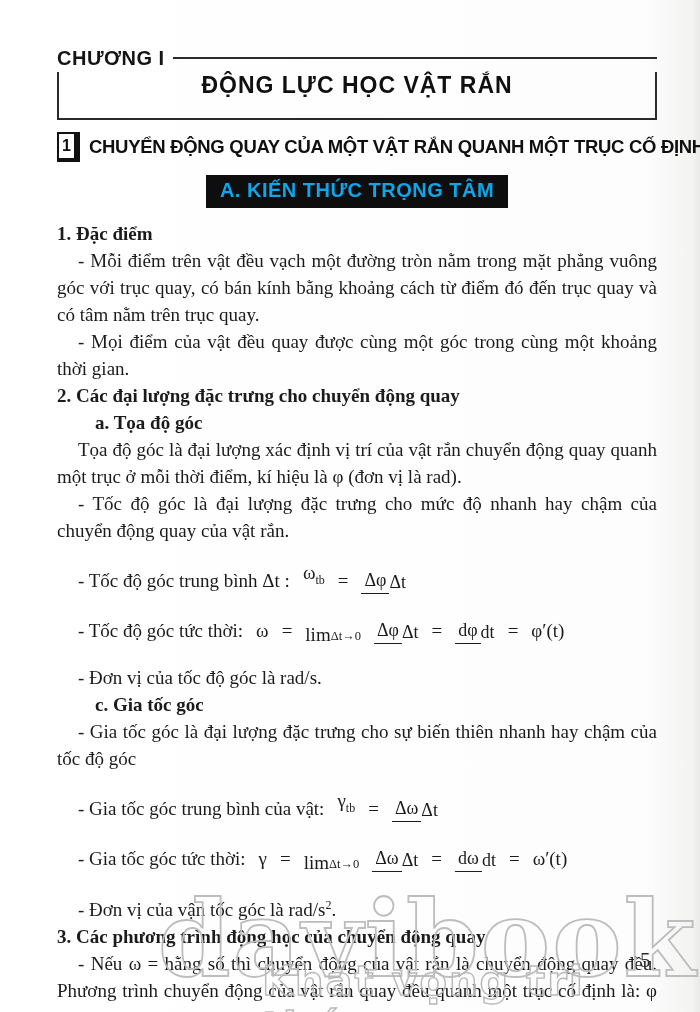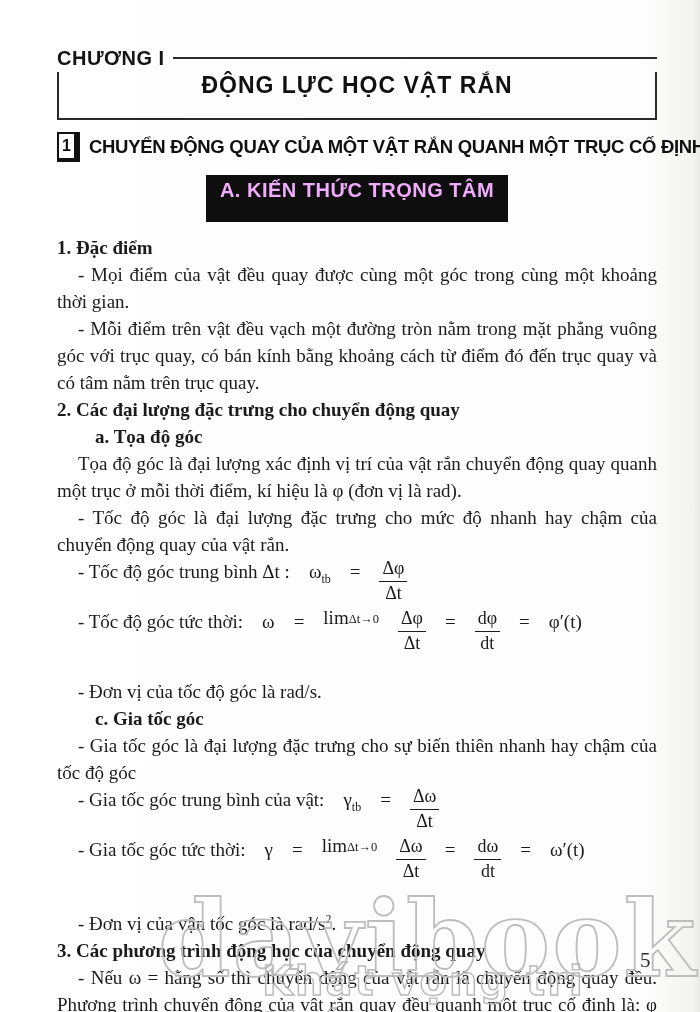--- a/index.html
+++ b/index.html
@@ -45,39 +45,39 @@
     color:#111; background:#fff;
   }
   .section-title {
     font-family:"Liberation Sans", sans-serif; font-weight:bold;
     font-size:18.5px; letter-spacing:-0.3px; color:#101010; white-space:nowrap;
   }
 
   
   .banner-wrap { text-align:center; margin-top:13px; }
   .banner {
-    display:inline-block; background:#0e0e0e; color:#f0abfc;
+    display:inline-block; background:#0e0e0e; color:#0ea5e9;
     font-family:"Liberation Sans", sans-serif; font-weight:bold;
     font-size:20px; letter-spacing:0.5px;
-    padding:4px 14px 20px 14px;
+    padding:4px 14px 6px 14px;
   }
 
   
   .body { margin-top:12px; font-size:19px; line-height:27px; }
   .h-num { font-weight:bold; }
   .h-sub { font-weight:bold; margin-left:38px; }
   .para { text-align:justify; text-indent:21px; margin:0; }
   .line-ind { margin-left:21px;margin-top:20px; }
 
   .formula-line {
-    display:flex; align-items:flex-start; gap:19px;
+    display:flex; align-items:flex-end; gap:13px;
     margin-left:21px; height:50px; white-space:nowrap;
   }
   .frac {
-    display:inline-flex; flex-direction:column; align-items:center;
+    display:inline-flex; flex-direction:row; align-items:center;
     font-size:18px; line-height:1.2; vertical-align:middle;
   }
   .frac .num { border-bottom:1.6px solid #1b1b1b; padding:0 3px 1px 3px; }
   .frac .den { padding-top:1px; }
   .lim { display:inline-flex; flex-direction:row; align-items:center; line-height:1; }
   .lim .lim-main { font-size:19px; }
   .lim .lim-sub { font-size:12.5px; margin-top:3px; }
   sub.vsub { font-size:12px; }
   sup.vsup { font-size:12px; }
 
@@ -121,22 +121,22 @@
       <span class="section-title">CHUYỂN ĐỘNG QUAY CỦA MỘT VẬT RẮN QUANH MỘT TRỤC CỐ ĐỊNH</span>
     </div>
 
     <div class="banner-wrap">
       <span class="banner">A. KIẾN THỨC TRỌNG TÂM</span>
     </div>
 
     <div class="body">
 
       <div class="h-num">1. Đặc điểm</div>
+      <p class="para">- Mỗi điểm trên vật đều vạch một đường tròn nằm trong mặt phẳng vuông góc với trục quay, có bán kính bằng khoảng cách từ điểm đó đến trục quay và có tâm nằm trên trục quay.</p>
       <p class="para">- Mọi điểm của vật đều quay được cùng một góc trong cùng một khoảng thời gian.</p>
-      <p class="para">- Mỗi điểm trên vật đều vạch một đường tròn nằm trong mặt phẳng vuông góc với trục quay, có bán kính bằng khoảng cách từ điểm đó đến trục quay và có tâm nằm trên trục quay.</p>
 
       <div class="h-num">2. Các đại lượng đặc trưng cho chuyển động quay</div>
       <div class="h-sub">a. Tọa độ góc</div>
       <p class="para">Tọa độ góc là đại lượng xác định vị trí của vật rắn chuyển động quay quanh một trục ở mỗi thời điểm, kí hiệu là φ (đơn vị là rad).</p>
 
       <p class="para">- Tốc độ góc là đại lượng đặc trưng cho mức độ nhanh hay chậm của chuyển động quay của vật rắn.</p>
 
       <div class="formula-line">
         <span>- Tốc độ góc trung bình Δt :</span>
         <span><span>ω</span><sub class="vsub">tb</sub></span>

